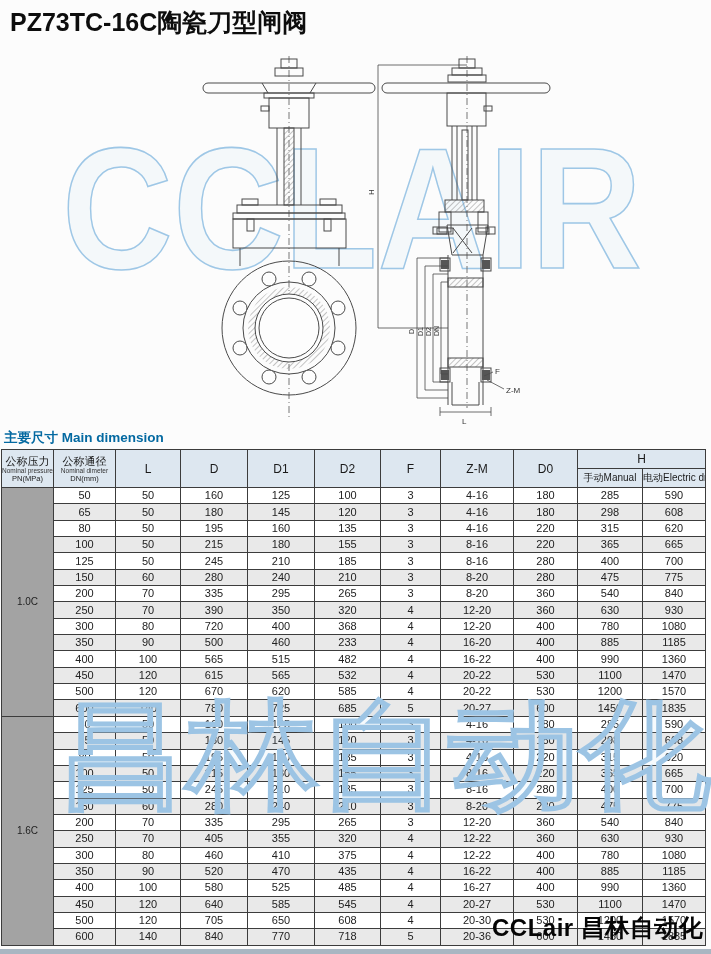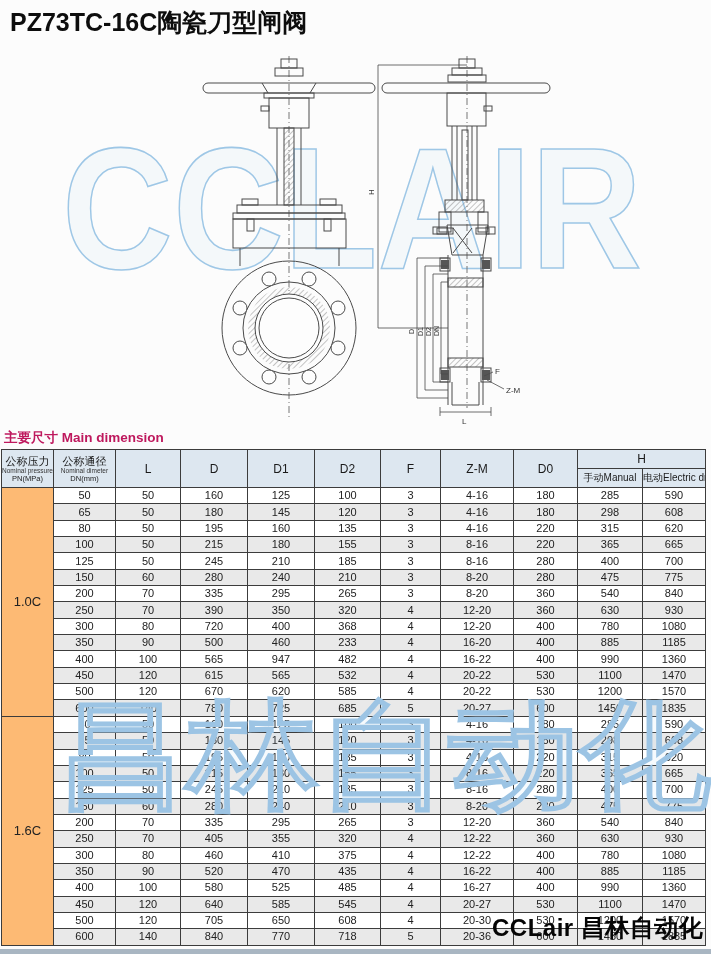--- a/index.html
+++ b/index.html
@@ -1,34 +1,34 @@
 <!DOCTYPE html>
 <html><head>
 <meta charset="utf-8">
 <style>
   html,body{margin:0;padding:0;}
   body{width:711px;height:954px;position:relative;background:#fcfcfc;overflow:hidden;
        font-family:"Liberation Sans","DejaVu Sans",sans-serif;color:#1a1a1a;}
   .page-title{position:absolute;left:10px;top:6px;font-size:25px;font-weight:800;
       letter-spacing:0px;color:#0d0d0d;white-space:nowrap;}
   .drawing-wrap{position:absolute;left:0;top:50px;width:596px;height:380px;}
-  .section-title{position:absolute;left:4px;top:429px;font-size:13.5px;font-weight:700;color:#be185d;}
+  .section-title{position:absolute;left:4px;top:429px;font-size:13.5px;font-weight:700;color:#0369a1;}
   .tbl-wrap{position:absolute;left:1px;top:449px;width:704px;}
   table{border-collapse:collapse;table-layout:fixed;width:704px;font-size:11px;}
   th,td{border:1px solid #3c3c3c;text-align:center;padding:0;overflow:hidden;white-space:nowrap;}
   thead th{background:#dde7f0;font-weight:400;}
   .hdr-zh{font-size:11px;line-height:12px;}
   .hdr-en{font-size:6.5px;line-height:7px;color:#333;}
   .hdr-unit{font-size:7.5px;line-height:9px;}
   .hdr-col{font-size:12px;}
   .hdr-sub{font-size:10px;}
   .hdr-sub-sm{font-size:10px;margin-top:34px;}
   tbody td{height:15.35px;line-height:15px;font-size:11px;color:#222;background:#fff;}
   tbody tr.alt td{background:#e9e9e9;}
-  tbody td.pressure-cell{background:#fdba74;font-size:13px;}
+  tbody td.pressure-cell{background:#a3a3a3;font-size:10px;}
   .tbl-watermark{position:absolute;left:0;top:690px;width:711px;height:130px;pointer-events:none;padding-left:28px;}
   .brand-text{position:absolute;left:492px;top:912px;font-size:24px;font-weight:700;color:#050505;
       white-space:nowrap;letter-spacing:0.5px;}
   .bottom-strip{position:absolute;left:0;top:949px;width:711px;height:5px;background:#a9b6c2;}
   svg{display:block;}
 </style>
 </head>
 <body>
 
 <div class="page-title">PZ73TC-16C陶瓷刀型闸阀</div>
@@ -334,21 +334,21 @@
           <td>4</td>
           <td>16-20</td>
           <td>400</td>
           <td>885</td>
           <td>1185</td>
         </tr>
         <tr>
           <td>400</td>
           <td>100</td>
           <td>565</td>
-          <td>947</td>
+          <td>515</td>
           <td>482</td>
           <td>4</td>
           <td>16-22</td>
           <td>400</td>
           <td>990</td>
           <td>1360</td>
         </tr>
         <tr class="alt">
           <td>450</td>
           <td>120</td>

